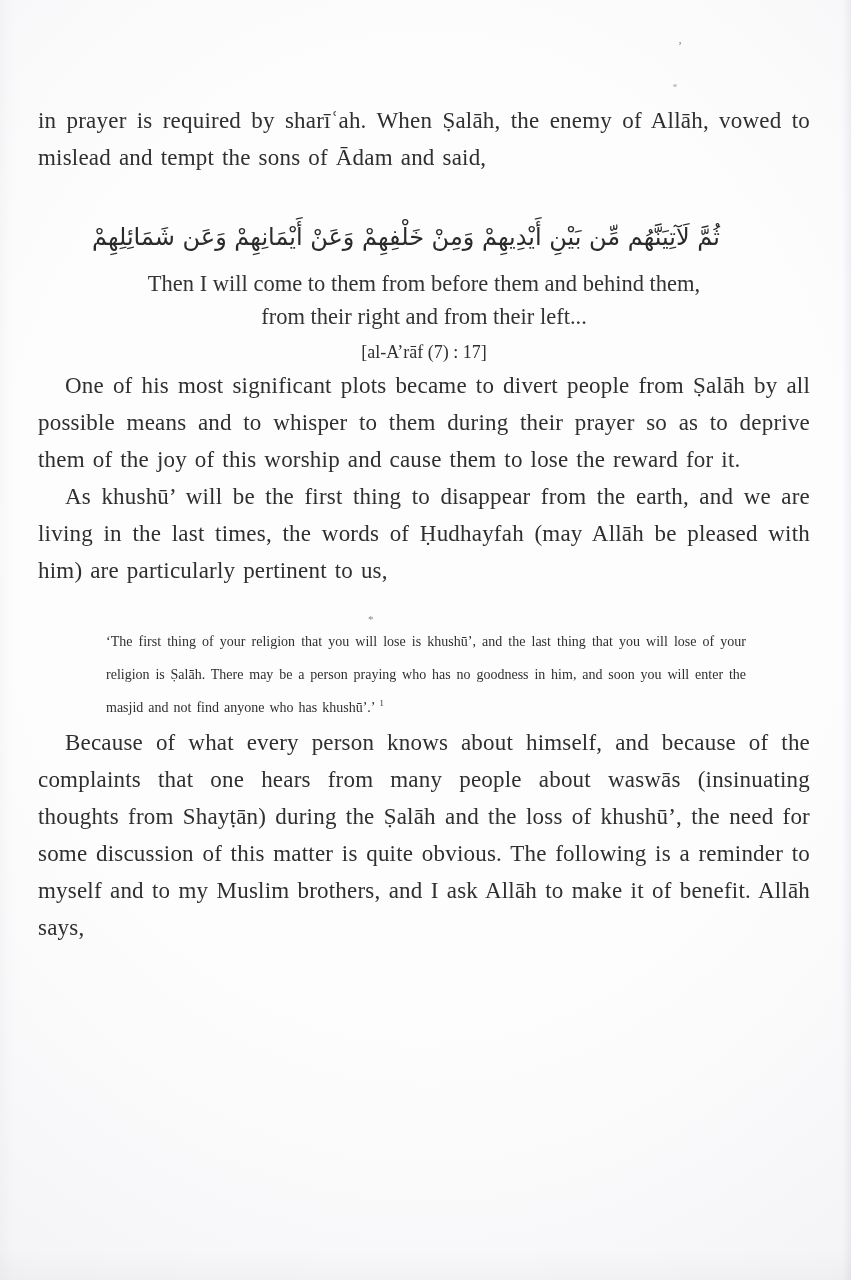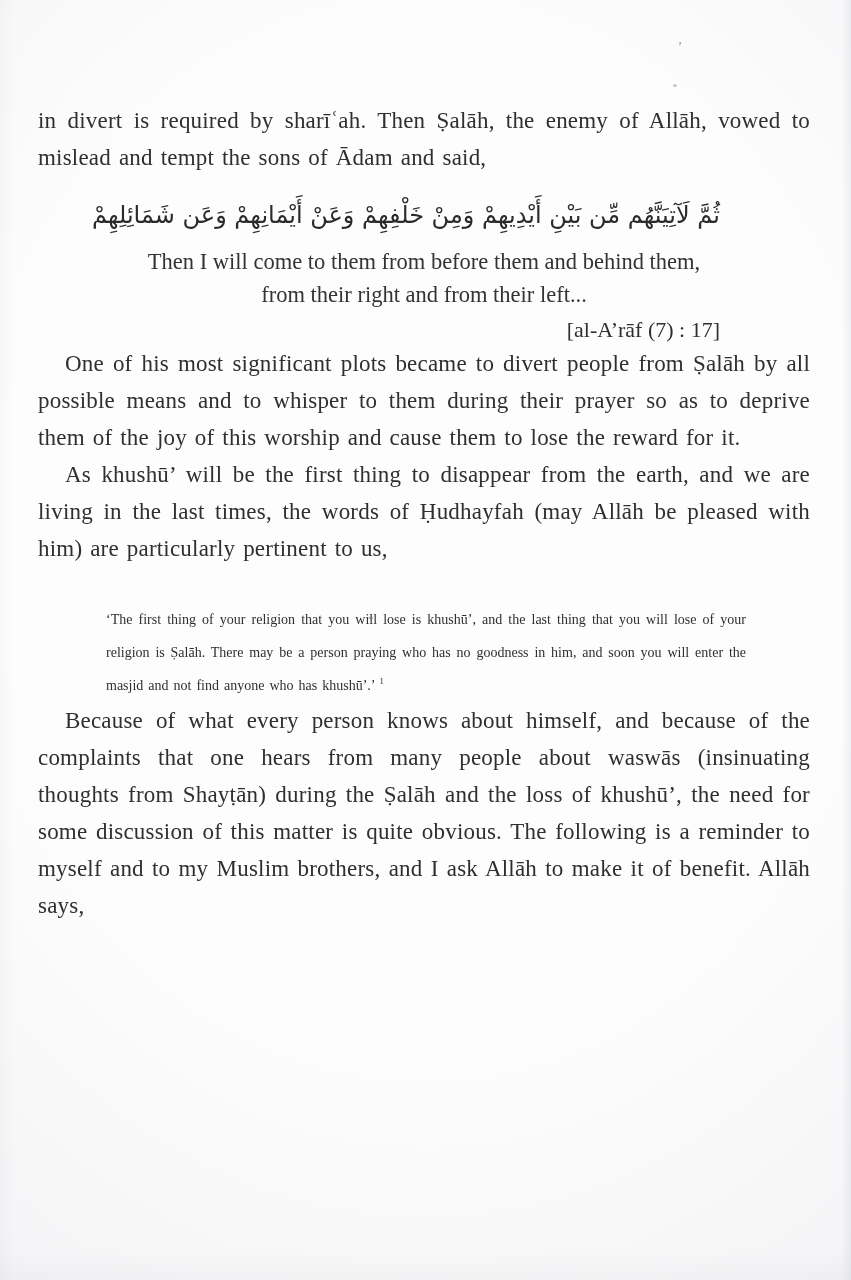--- a/index.html
+++ b/index.html
@@ -39,42 +39,42 @@
     line-height: 37px;
     text-align: justify;
     word-spacing: 2px;
     letter-spacing: 0.2px;
   }
   p.indent { text-indent: 27px; }
   .para-plots   { margin-top: 46px; }
   .para-khushu  { margin-top: 36px; }
   .para-conclusion { margin-top: 42px; }
 
-  .quran-block { width: 592px; margin: 18px auto 0; }
+  .quran-block { width: 592px; margin: 40px auto 0; }
   .arabic-verse {
     direction: rtl;
     text-align: center;
     font-family: "DejaVu Sans", sans-serif;
     font-size: 24px;
     line-height: 1.8;
     color: #2b2b2d;
     white-space: nowrap;
   }
   .verse-translation {
     margin-top: 8px;
     text-align: center;
     font-weight: 400;
     font-size: 22.5px;
     line-height: 33px;
     color: #333336;
   }
   .verse-citation {
     margin-top: 4px;
-    text-align: right;
-    font-size: 22px;
+    text-align: center;
+    font-size: 18px;
     line-height: 30px;
   }
 
   blockquote.hadith {
     margin: 36px 64px 0 68px;
     font-size: 14px;
     line-height: 33px;
     text-align: justify;
     word-spacing: 1.5px;
   }
@@ -103,21 +103,21 @@
 </head>
 <body>
 
 <div class="page">
 
   <span class="speck" style="left:678px; top:40px;">’</span>
   <span class="speck speck-dot" style="left:673px; top:84px;"></span>
   <span class="speck" style="left:368px; top:614px; font-size:11px;">*</span>
 
 
-  <p class="body"><span>in divert is required by </span><span class="run-i">sharīʿah</span><span>. Then </span><span class="run-i">Ṣalāh</span><span>, the enemy of Allāh, vowed to mislead and tempt the sons of Ādam and said,</span></p>
+  <p class="body"><span>in prayer is required by </span><span class="run-i">sharīʿah</span><span>. When </span><span class="run-i">Ṣalāh</span><span>, the enemy of Allāh, vowed to mislead and tempt the sons of Ādam and said,</span></p>
 
   <div class="quran-block">
     <div class="arabic-verse">ثُمَّ لَآتِيَنَّهُم مِّن بَيْنِ أَيْدِيهِمْ وَمِنْ خَلْفِهِمْ وَعَنْ أَيْمَانِهِمْ وَعَن شَمَائِلِهِمْ</div>
     <div class="verse-translation">Then I will come to them from before them and behind them, from their right and from their left...</div>
     <div class="verse-citation"><span>[</span><span class="run-i">al-A’rāf</span><span> (7) : 17]</span></div>
   </div>
 
   <p class="body indent para-plots"><span>One of his most significant plots became to divert people from </span><span class="run-i">Ṣalāh</span><span> by all possible means and to whisper to them during their prayer so as to deprive them of the joy of this worship and cause them to lose the reward for it.</span></p>
 
   <p class="body indent para-khushu"><span>As </span><span class="run-i">khushū’</span><span> will be the first thing to disappear from the earth, and we are living in the last times, the words of Ḥudhayfah (may Allāh be pleased with him) are particularly pertinent to us,</span></p>

